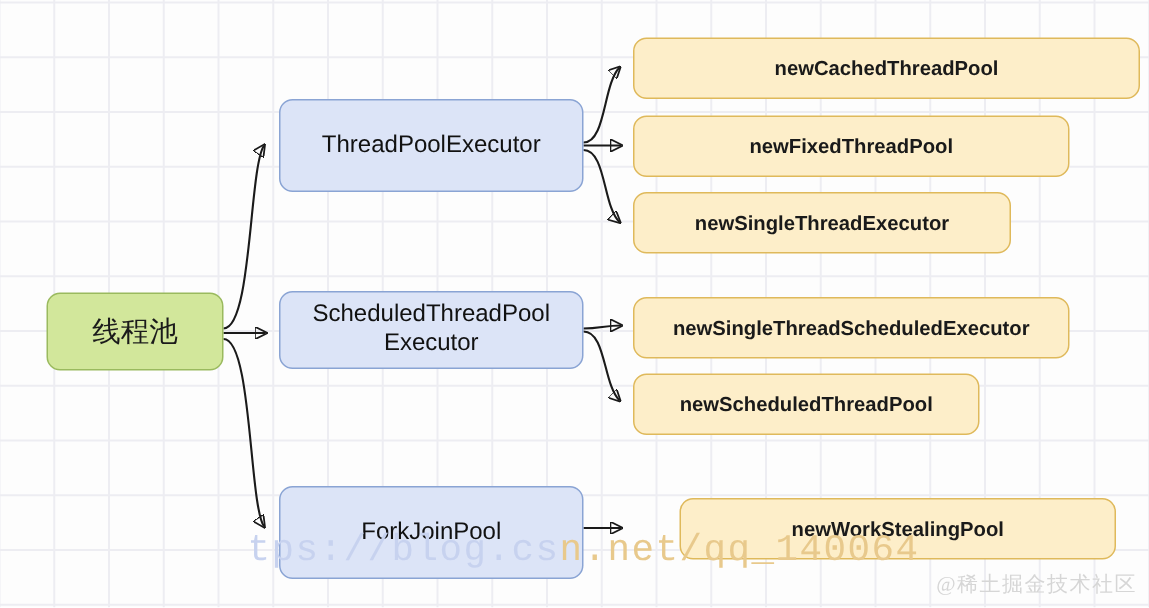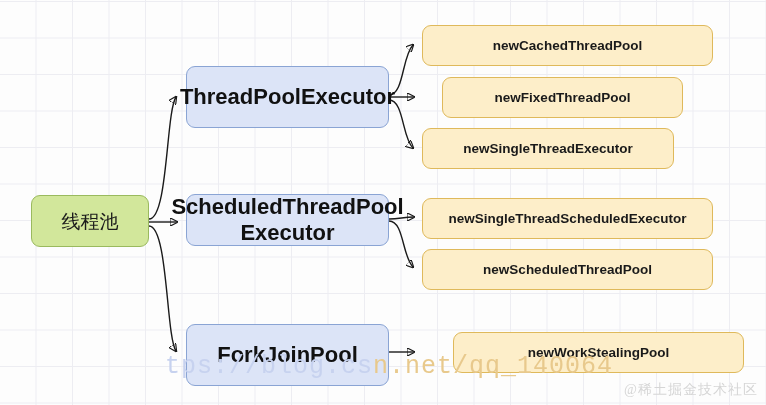--- a/index.html
+++ b/index.html
@@ -82,22 +82,22 @@
     border: 1.3px solid #9aba5e;
     color: #1b1b1b;
     font-size: 19px;
     font-weight: normal;
     font-family: "DejaVu Sans", sans-serif;
   }
   .node-mid {
     background: #dce4f7;
     border: 1.3px solid #8aa4d4;
     color: #111111;
-    font-size: 22px;
-    font-weight: bold;
+    font-size: 16px;
+    font-weight: normal;
   }
   .node-leaf {
     background: #fdeec9;
     border: 1.3px solid #dfb95b;
     color: #1a1a1a;
     font-size: 13.5px;
     font-weight: bold;
   }
 </style>
 </head>
@@ -129,29 +129,29 @@
   </svg>
 
   <div class="node node-root" style="left:31px; top:195px; width:118px; height:52px;">线程池</div>
 
   <div class="node node-mid" style="left:186px; top:66px; width:203px; height:62px;">ThreadPoolExecutor</div>
 
   <div class="node node-mid" style="left:186px; top:194px; width:203px; height:52px;">ScheduledThreadPool Executor</div>
 
   <div class="node node-mid" style="left:186px; top:324px; width:203px; height:62px;">ForkJoinPool</div>
 
-  <div class="node node-leaf" style="left:422px; top:25px; width:291px; height:41px;">newCachedThreadPool</div>
+  <div class="node node-leaf" style="left:422px; top:25px; width:338px; height:41px;">newCachedThreadPool</div>
 
-  <div class="node node-leaf" style="left:422px; top:77px; width:241px; height:41px;margin-left:20px;">newFixedThreadPool</div>
+  <div class="node node-leaf" style="left:422px; top:77px; width:291px; height:41px;">newFixedThreadPool</div>
 
   <div class="node node-leaf" style="left:422px; top:128px; width:252px; height:41px;">newSingleThreadExecutor</div>
 
   <div class="node node-leaf" style="left:422px; top:198px; width:291px; height:41px;text-align:right;">newSingleThreadScheduledExecutor</div>
 
-  <div class="node node-leaf" style="left:422px; top:249px; width:291px; height:41px;">newScheduledThreadPool</div>
+  <div class="node node-leaf" style="left:422px; top:249px; width:231px; height:41px;">newScheduledThreadPool</div>
 
   <div class="node node-leaf" style="left:422px; top:332px; width:291px; height:41px;margin-left:31px;">newWorkStealingPool</div>
 
   <div class="wm-url">
     <span>tps://blog.cs</span><span class="dim">n.net/qq_140064</span>
   </div>
 
   <div class="wm-corner">@稀土掘金技术社区</div>
 
 </div>

